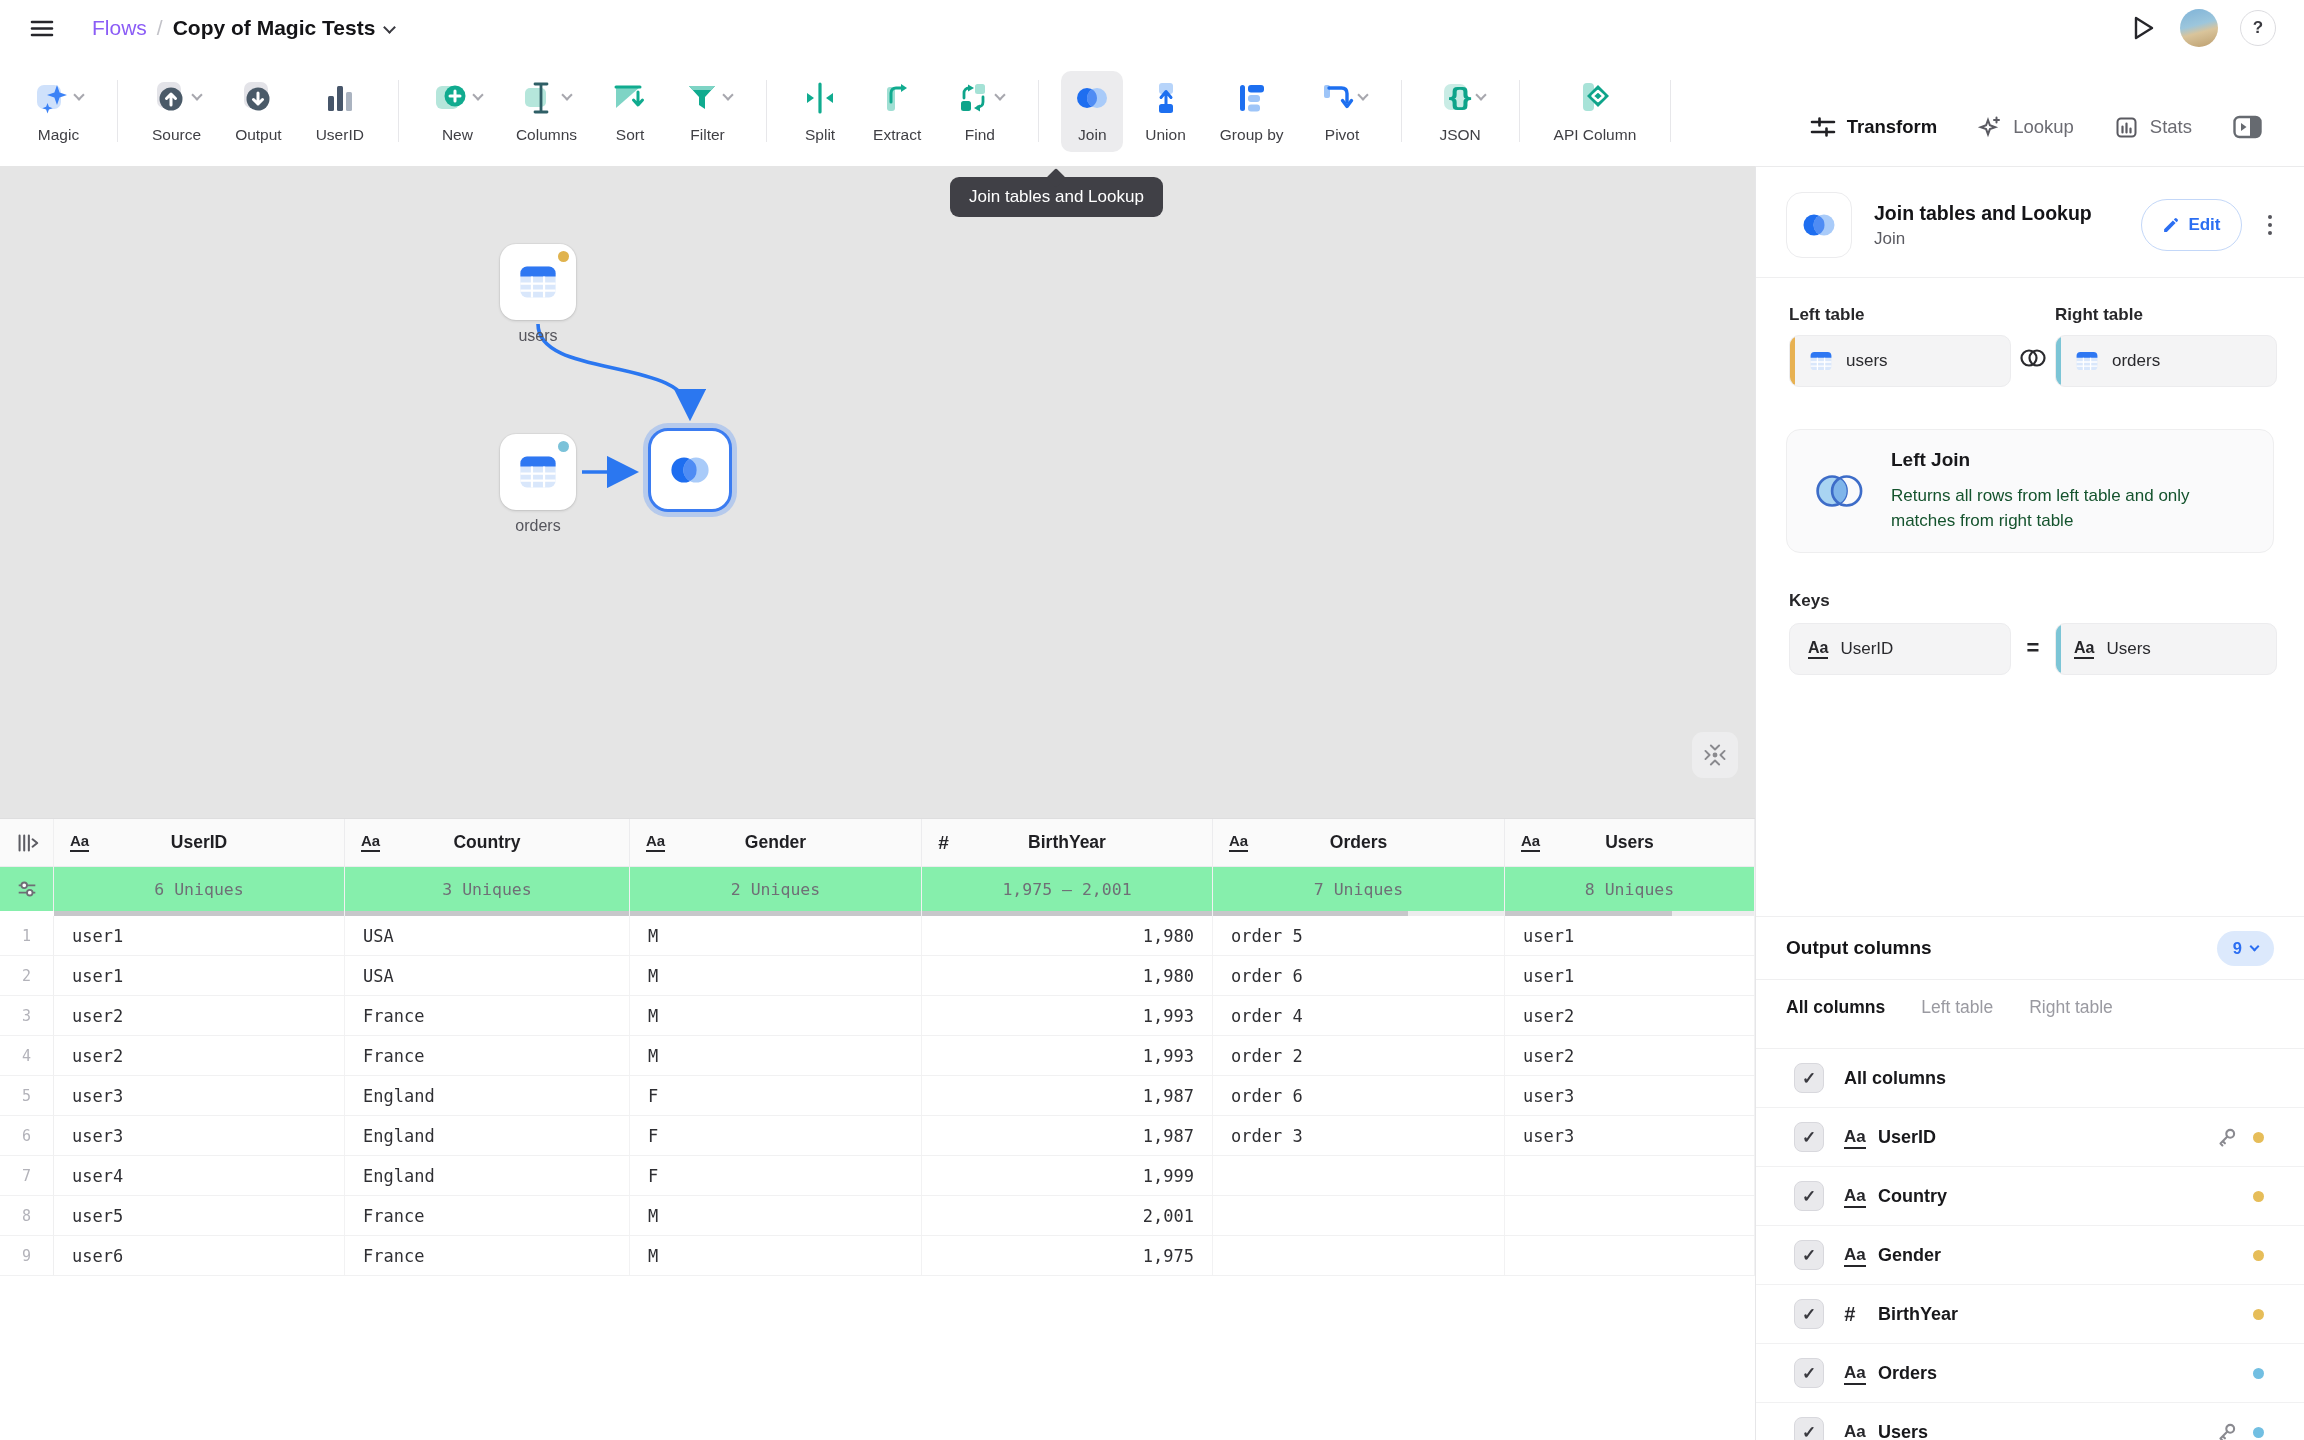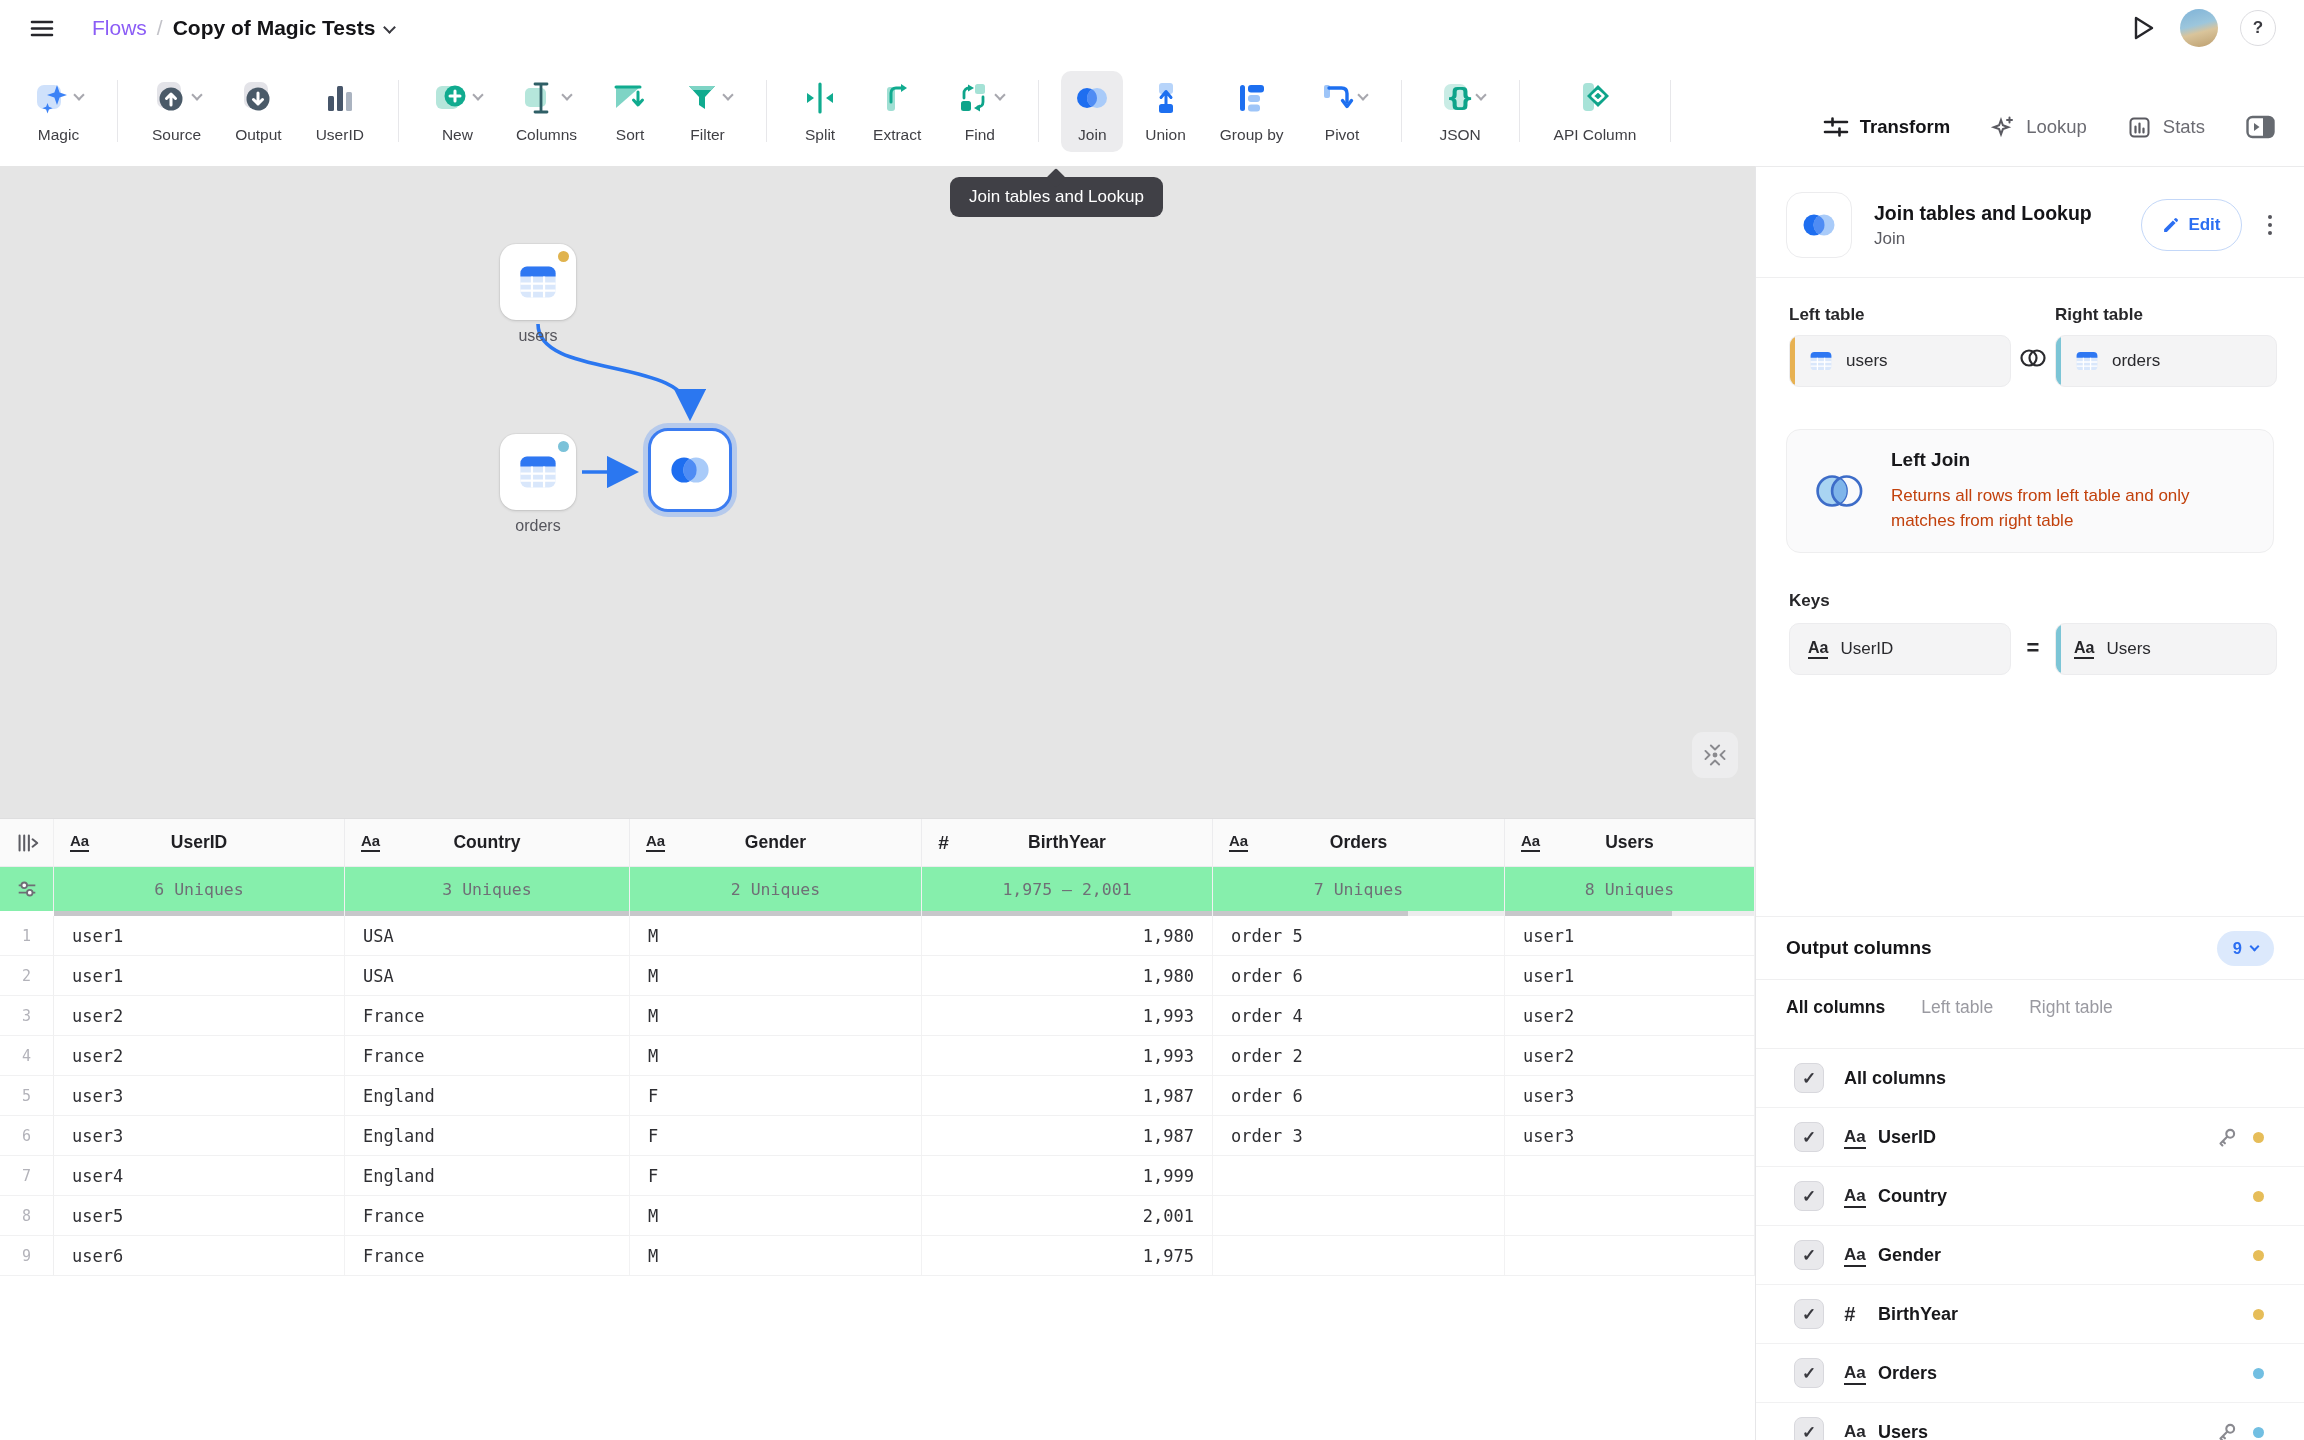--- a/index.html
+++ b/index.html
@@ -29,21 +29,21 @@
 
   
   .toolbar{position:absolute;top:56px;left:0;right:0;height:110px;display:flex;align-items:center;padding-left:22px;background:#fff;}
   .tgroup{display:flex;align-items:center;gap:10px;}
   .titem{display:flex;flex-direction:column;align-items:center;gap:9px;padding:8px 12px;border-radius:10px;cursor:pointer;}
   .titem.active{background:#ececee;}
   .ticon-row{display:flex;align-items:flex-start;}
   .ticon-row .chev{margin-top:12px;margin-left:3px;}
   .tlabel{font-size:15.5px;color:#3f3f44;white-space:nowrap;}
   .tsep{width:1px;height:62px;background:#e7e7ea;margin:0 12px;}
-  .tb-right{margin-left:auto;display:flex;align-items:center;gap:40px;padding-right:28px;align-self:flex-end;margin-bottom:26px;}
+  .tb-right{margin-left:auto;display:flex;align-items:center;gap:40px;padding-right:41px;align-self:flex-end;margin-bottom:26px;}
   .vbtn{display:flex;align-items:center;gap:11px;font-size:18.5px;color:#6b6b72;font-weight:500;cursor:pointer;}
   .vbtn.active{color:#141417;font-weight:700;}
 
   
   .tooltip{position:absolute;top:177px;left:950px;background:#404046;color:#fff;font-size:17px;font-weight:500;
     padding:10px 19px;border-radius:9px;z-index:30;}
   .tooltip::before{content:"";position:absolute;top:-6px;left:50%;margin-left:-7px;width:14px;height:14px;background:#404046;
     transform:rotate(45deg);border-radius:2px;}
 
   
@@ -103,21 +103,21 @@
   .p-label{position:absolute;font-size:17px;font-weight:600;color:#27272a;}
   .p-field{position:absolute;width:222px;height:52px;background:#f4f4f5;border:1px solid #ececee;border-radius:10px;
     display:flex;align-items:center;gap:12px;padding-left:18px;overflow:hidden;cursor:pointer;}
   .p-field .accent{position:absolute;left:0;top:0;bottom:0;width:5px;border-radius:3px 0 0 3px;}
   .p-field span.val{font-size:17px;color:#2a2a2e;font-weight:500;}
   .p-mid{position:absolute;left:255px;width:44px;display:flex;align-items:center;justify-content:center;}
   .p-eq{font-size:22px;font-weight:600;color:#27272a;}
   .p-card{position:absolute;top:262px;left:30px;right:30px;height:124px;background:#fafafb;border:1px solid #eeeeef;
     border-radius:14px;display:flex;align-items:center;gap:22px;padding:0 24px;cursor:pointer;}
   .p-cardtitle{font-size:19px;font-weight:700;color:#18181b;}
-  .p-carddesc{font-size:17px;color:#c2410c;line-height:1.5;margin-top:12px;max-width:330px;}
+  .p-carddesc{font-size:17px;color:#14532d;line-height:1.5;margin-top:12px;max-width:330px;}
   .p-outhead{position:absolute;top:749px;left:0;right:0;height:64px;border-top:1px solid #efeff0;border-bottom:1px solid #efeff0;
     display:flex;align-items:center;justify-content:space-between;padding:0 30px;}
   .p-outtitle{font-size:19px;font-weight:700;color:#141417;}
   .p-pill{display:flex;align-items:center;gap:9px;background:#dce9fc;color:#2b6ef2;font-size:16.5px;font-weight:600;
     border:none;border-radius:999px;padding:8px 16px;cursor:pointer;font-family:inherit;}
   .p-pill .chev{margin-top:-3px;}
   .p-tabs{position:absolute;top:830px;left:30px;display:flex;gap:36px;font-size:17.5px;}
   .p-tabs span{color:#9a9aa1;font-weight:500;cursor:pointer;}
   .p-tabs span.active{color:#18181b;font-weight:700;}
   .p-list{position:absolute;top:881px;left:0;right:0;bottom:0;border-top:1px solid #f0f0f1;overflow:hidden;}

